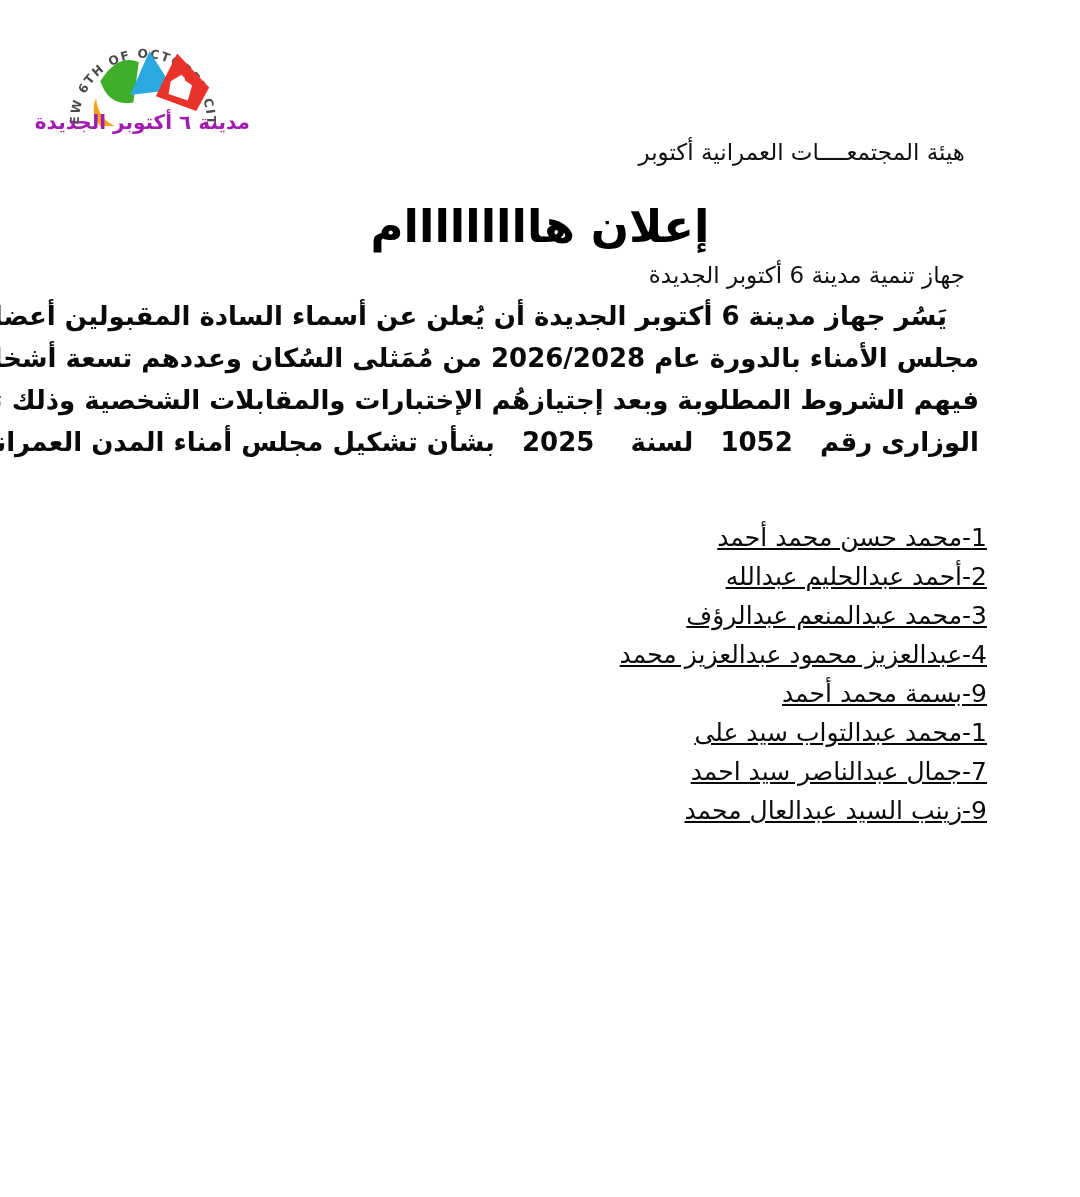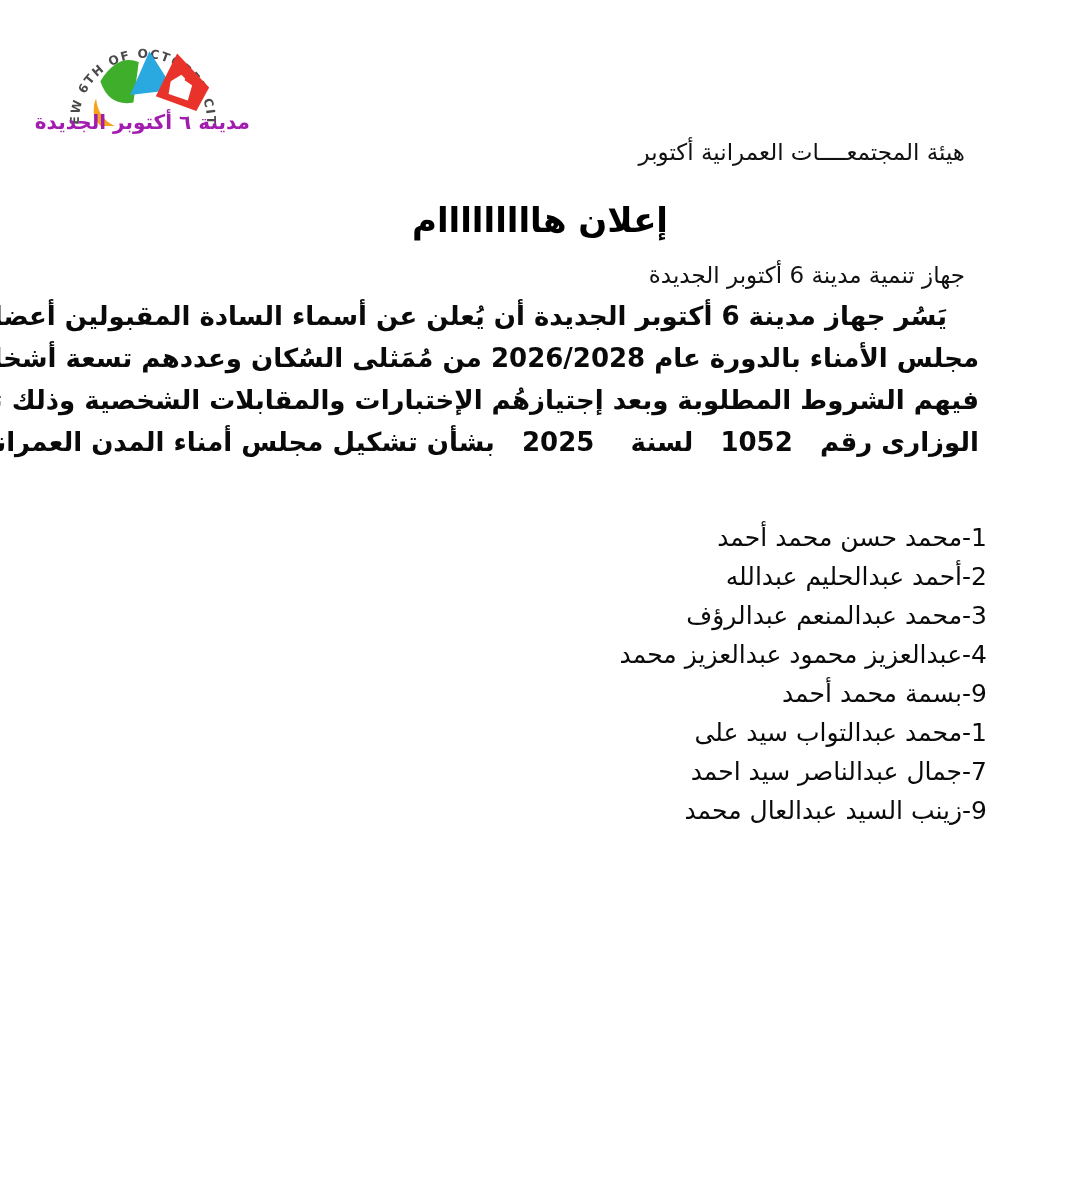--- a/index.html
+++ b/index.html
@@ -52,21 +52,21 @@
   }
 
   
   .title {
     position: absolute;
     top: 200px;
     left: 0;
     width: 100%;
     text-align: center;
     direction: rtl;
-    font-size: 34px;
+    font-size: 45px;
     font-weight: bold;
     letter-spacing: 0px;
     white-space: pre;
   }
 
   
   .body-par {
     position: absolute;
     top: 295px;
     right: 101px;
@@ -86,21 +86,21 @@
     position: absolute;
     top: 518px;
     right: 93px;
     direction: rtl;
     text-align: right;
     font-size: 25px;
     font-weight: normal;
     line-height: 39px;
     color: #0a0a0a;
   }
-  .name-item { white-space: pre; }
+  .name-item { white-space: pre; text-decoration: underline; }
 </style>
 </head>
 <body>
 
 <div class="page">
 
   <div class="logo">
     <svg viewBox="0 0 200 90" aria-hidden="true">
       <defs>
         <path id="arcPath" d="M 40,86 A 54,54 0 1 1 160,86"></path>

